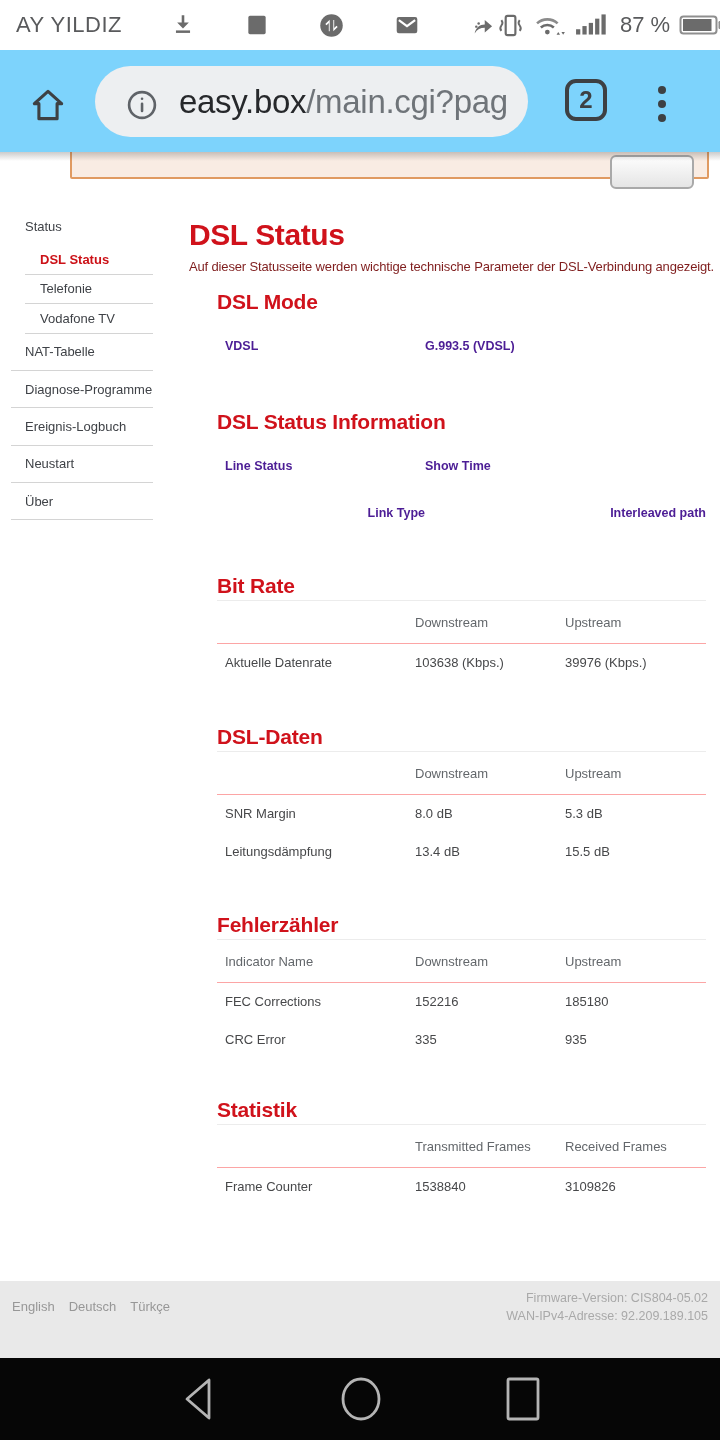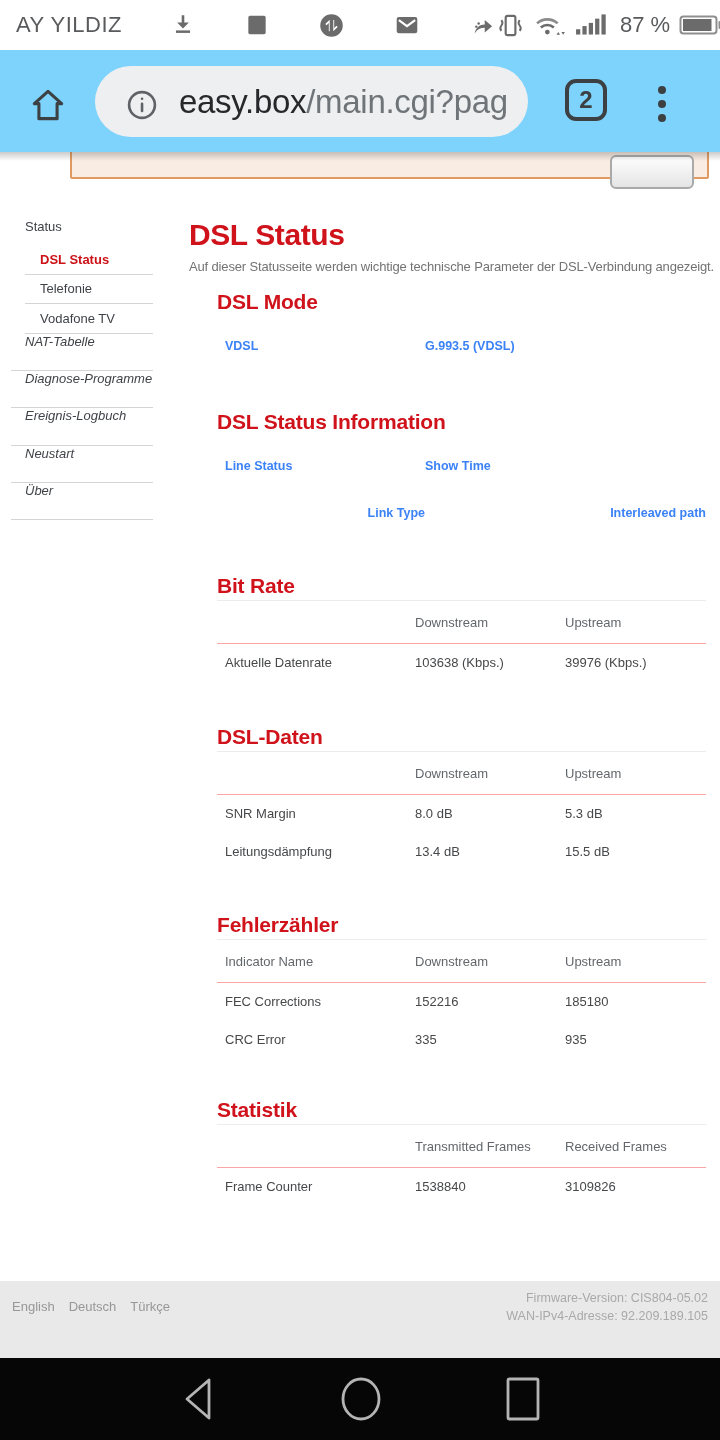--- a/index.html
+++ b/index.html
@@ -35,34 +35,34 @@
   
   .notice{position:absolute;left:70px;top:140px;width:635px;height:35px;background:#f9ece3;
           border:2px solid #e09a61;border-radius:2px;z-index:1;}
   .notice-btn{position:absolute;right:13px;top:13px;width:80px;height:30px;border:2px solid #a9a9a9;border-radius:6px;
               background:linear-gradient(#fdfdfd,#e5e5e5);}
 
   
   .sidebar{position:absolute;left:10px;top:207px;width:143px;font-size:13px;color:#3f4247;z-index:2;}
   .side-top{height:38px;display:flex;align-items:center;padding-left:15px;}
   .side-sub{height:28.6px;margin-left:15px;border-bottom:1px solid #d4d4d4;display:flex;align-items:center;padding-left:15px;}
-  .side-item{height:36.3px;margin-left:1px;border-bottom:1px solid #d4d4d4;display:flex;padding-left:14px;font-style:italic;}
+  .side-item{height:36.3px;margin-left:1px;border-bottom:1px solid #d4d4d4;display:flex;align-items:center;padding-left:14px;}
   .side-sub.active{color:#cc1117;font-weight:700;}
 
   
   .page-title{position:absolute;left:189px;top:196px;font-size:30px;line-height:38px;font-weight:700;
               color:#d0121b;letter-spacing:-.4px;z-index:2;}
-  .page-desc{position:absolute;left:189px;top:246px;font-size:13px;letter-spacing:-.15px;color:#737373;
+  .page-desc{position:absolute;left:189px;top:246px;font-size:13px;letter-spacing:-.15px;color:#7f1d1d;
              white-space:nowrap;z-index:2;}
   .sec{position:absolute;left:217px;width:489px;z-index:2;}
   .sec-h{font-size:21px;line-height:28px;font-weight:700;color:#d0121b;letter-spacing:-.2px;}
   .grid2{display:grid;grid-template-columns:200px 1fr;padding-left:8px;align-items:center;}
   .kv{margin-top:22px;height:16px;}
   .kv2{margin-top:31px;height:16px;text-align:right;}
-  .kv-l,.kv-v{font-size:12.5px;font-weight:700;color:#3b82f6;}
+  .kv-l,.kv-v{font-size:12.5px;font-weight:700;color:#4c1d95;}
   .tbl{border-top:1px solid #ececec;}
   .grid3{display:grid;grid-template-columns:190px 150px 1fr;padding-left:8px;align-items:center;}
   .thead{height:42px;border-bottom:1px solid #fca5a5;}
   .th{font-size:13px;color:#63676b;}
   .trow{height:37.5px;}
   .td{font-size:13px;color:#47484a;}
 
   
   .footer{position:absolute;left:0;top:1281px;width:720px;height:77px;background:#e9e9e9;z-index:2;}
   .langs{position:absolute;left:12px;top:18px;display:flex;gap:14px;font-size:13px;color:#979797;}

